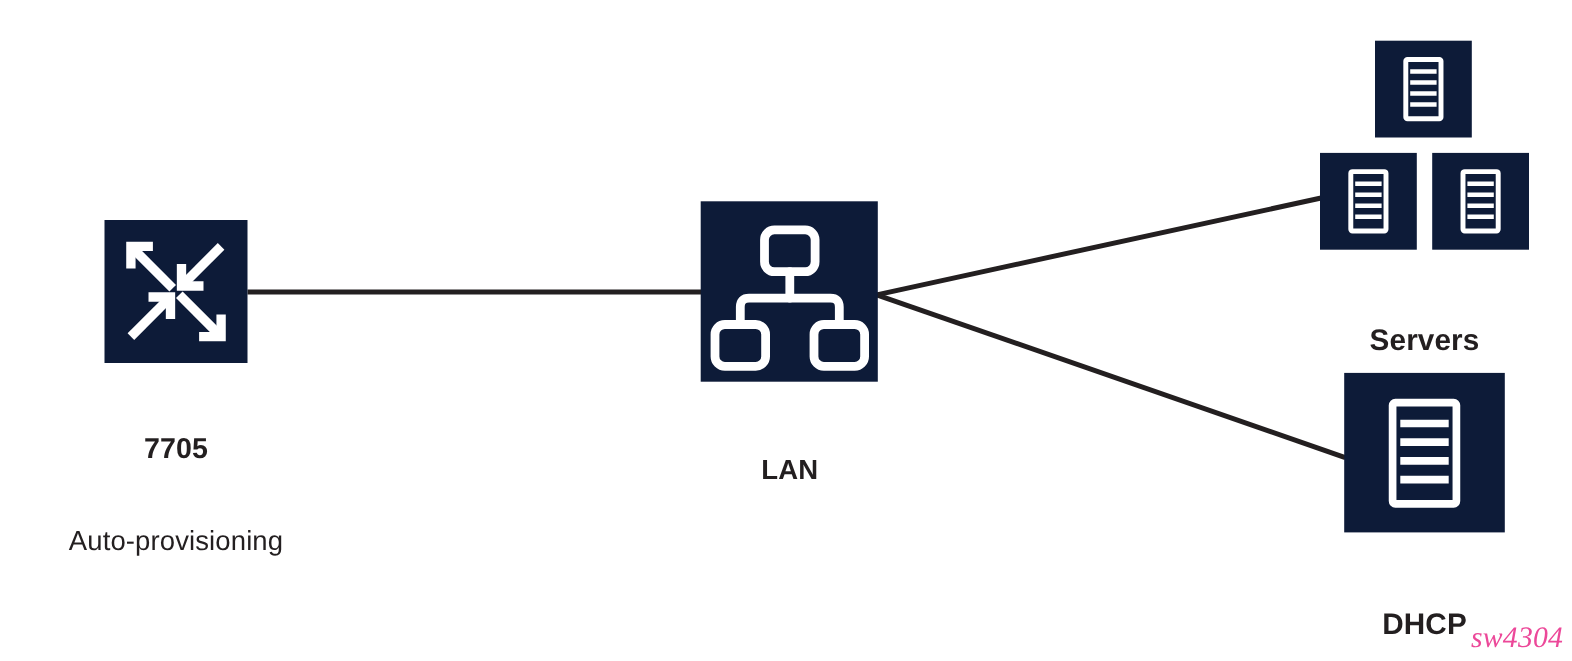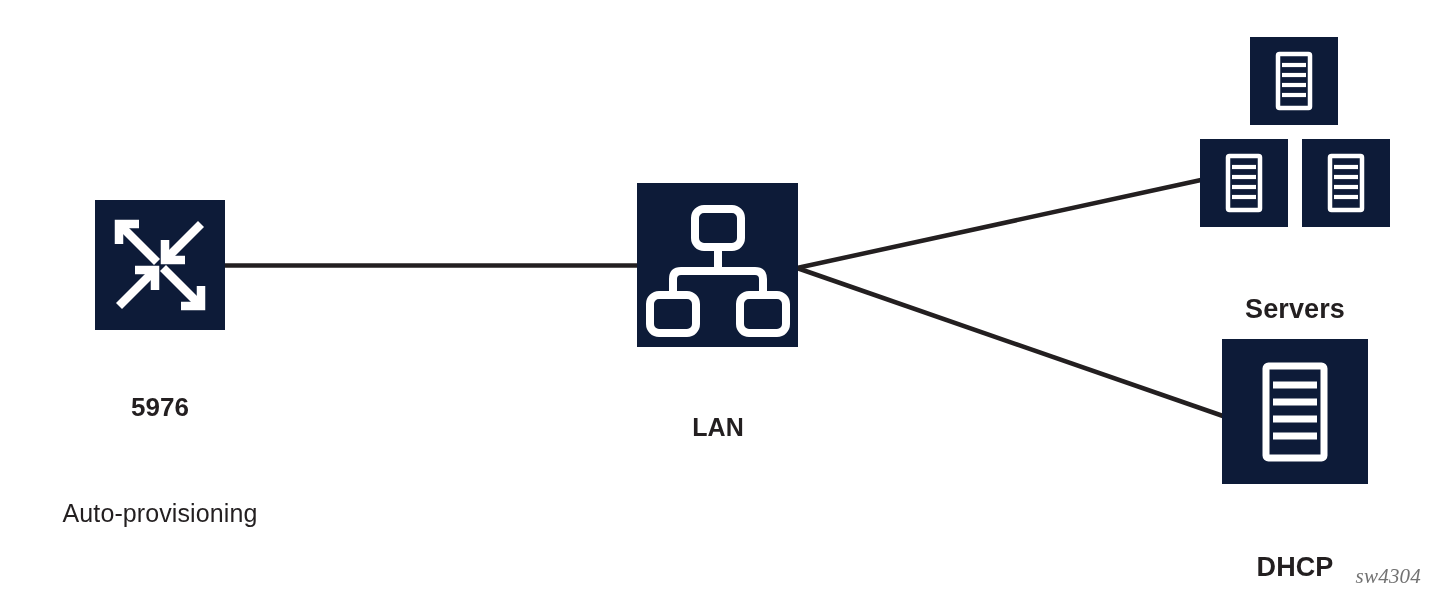--- a/index.html
+++ b/index.html
@@ -44,21 +44,20 @@
     color: #231f20;
     line-height: 1.12;
     white-space: pre;
     letter-spacing: 0.1px;
   }
   .lbl-bold {
     font-weight: bold;
   }
   .lbl-reg {
     font-weight: normal;
-    margin-top: 21px;
   }
   
   #router-node-box {
     left: 95px;
     top: 200px;
     width: 130px;
     height: 130px;
   }
   #router-node-label {
     left: 0px;
@@ -120,22 +119,22 @@
     width: 200px;
     font-size: 27px;
   }
   
   #figure-caption {
     position: absolute;
     right: 8px;
     top: 564px;
     font-family: "Liberation Serif", serif;
     font-style: italic;
-    font-size: 21px;
-    color: #737373;
+    font-size: 27px;
+    color: #ec4899;
     letter-spacing: 0.2px;
     margin-left: 47px;
   }
 </style>
 </head>
 <body>
 
 <div id="diagram-canvas">
 
   <svg class="link-layer" viewBox="0 0 1429 601" width="1429" height="601">
@@ -157,21 +156,21 @@
 
           <line x1="24" y1="106" x2="60" y2="70"></line>
           <polyline points="40,70 60,70 60,90"></polyline>
 
           <line x1="68" y1="68" x2="106" y2="106"></line>
           <polyline points="86,106 106,106 106,86"></polyline>
         </g>
       </svg>
     </div>
     <div class="node-label" id="router-node-label">
-      <div class="lbl-bold line1">5976</div>
+      <div class="lbl-bold line1">7705</div>
       <div class="lbl-reg line2">Auto-provisioning</div>
     </div>
   </div>
 
   <div class="node">
     <div class="node-box" id="lan-node-box">
       <svg width="161" height="164" viewBox="0 0 161 164">
         <g stroke="#ffffff" stroke-width="8" fill="none" stroke-linecap="round" stroke-linejoin="round">
 
           <rect x="58" y="26" width="46" height="38" rx="9" ry="9"></rect>

